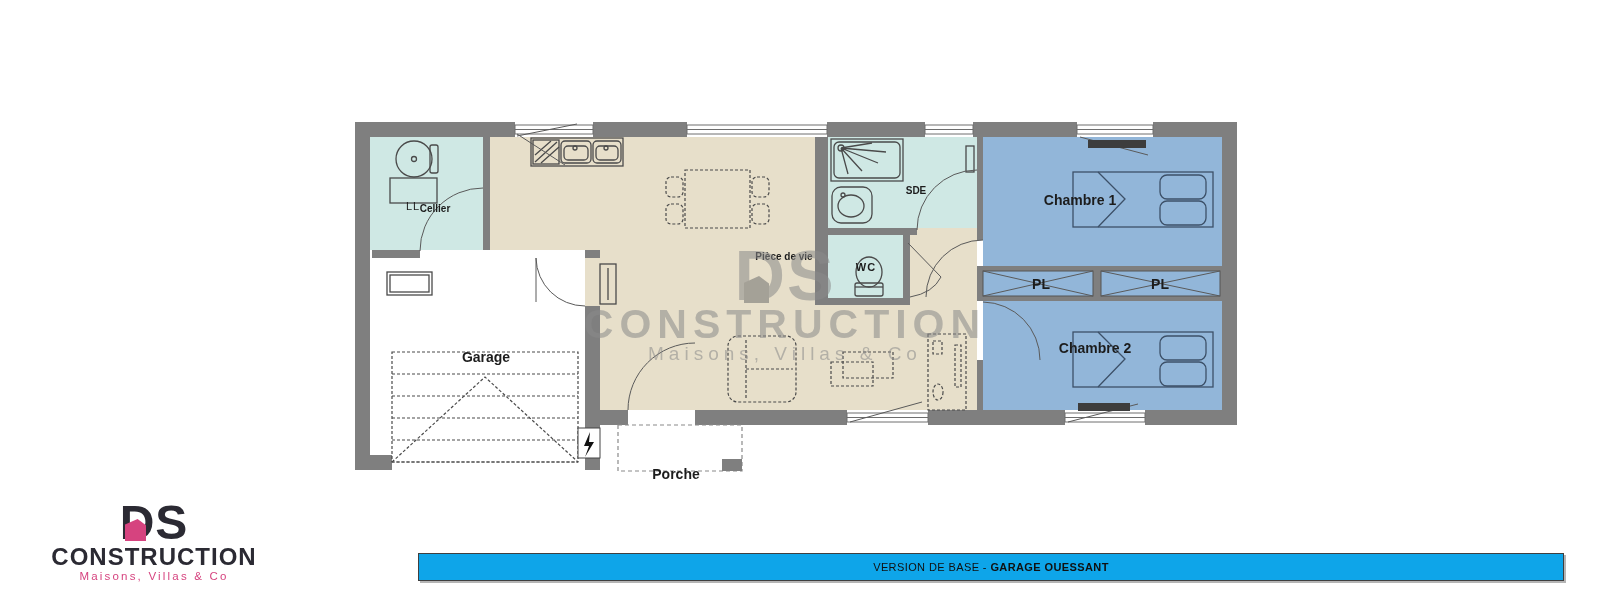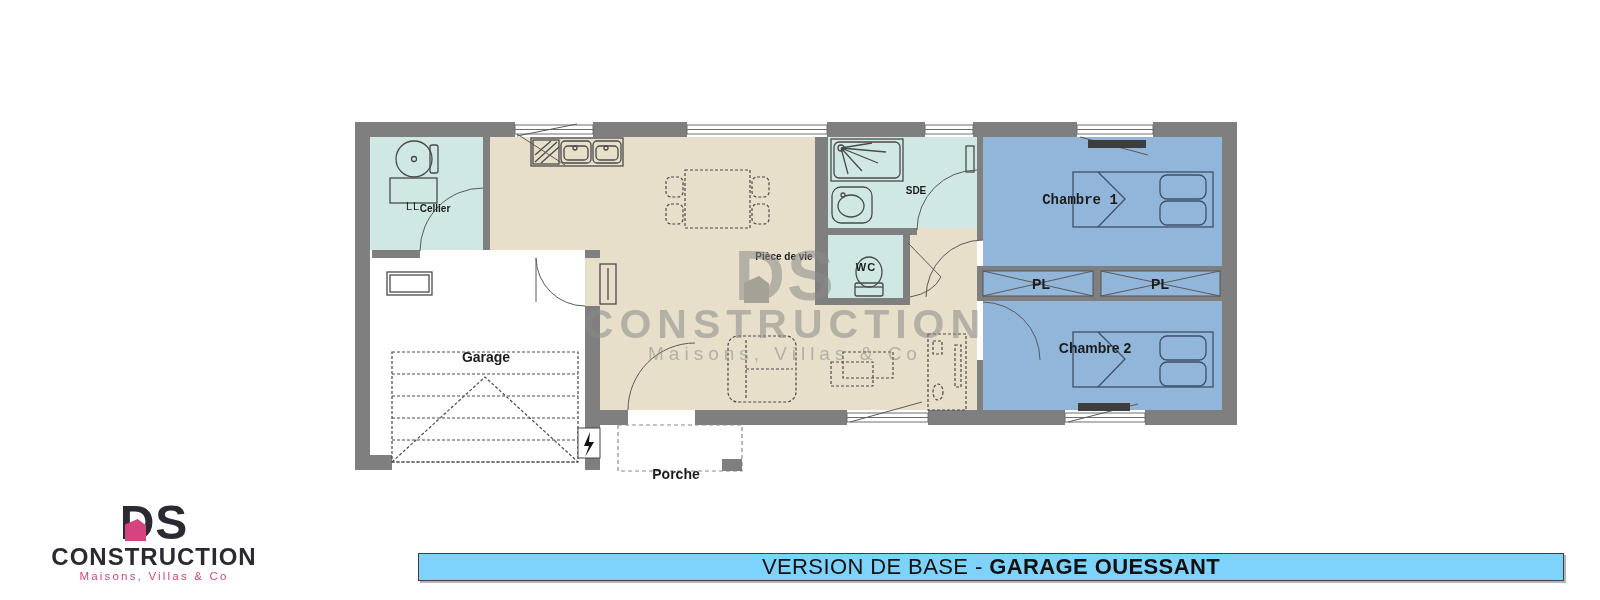--- a/index.html
+++ b/index.html
@@ -28,24 +28,24 @@
   #wm-tagline{font-size:19px;line-height:24px;letter-spacing:5px;}
   #wm-wedge{position:absolute;left:189px;top:30px;width:25px;height:27px;background:#6f6f6f;
             clip-path:polygon(0 25%,60% 0,100% 28%,100% 100%,0 100%);}
   #logo{position:absolute;left:38px;top:500px;width:232px;text-align:center;z-index:4;}
   #logo-brand{font-size:48px;font-weight:700;line-height:46px;color:var(--c-logo_dark);
               letter-spacing:1px;position:relative;}
   #logo-name{font-size:24px;font-weight:700;line-height:21px;letter-spacing:1px;color:var(--c-logo_dark);}
   #logo-tagline{font-size:11.5px;line-height:15px;letter-spacing:2.2px;color:var(--c-logo_pink);margin-top:2px;}
   #logo-wedge{position:absolute;left:87px;top:19px;width:21px;height:22px;background:var(--c-logo_pink);
               clip-path:polygon(0 25%,60% 0,100% 28%,100% 100%,0 100%);}
-  #footer-bar{position:absolute;left:418px;top:553px;width:1144px;height:26px;background:#7dd3fc;
+  #footer-bar{position:absolute;left:418px;top:553px;width:1144px;height:26px;background:#0ea5e9;
               border:1px solid #3f3f3f;box-shadow:2px 2px 0 rgba(120,120,120,.55);
               display:flex;align-items:center;justify-content:center;z-index:4;
-              font-size:22px;color:#101010;letter-spacing:.4px;white-space:pre;}
+              font-size:11px;color:#101010;letter-spacing:.4px;white-space:pre;}
   #footer-bar .bold{font-weight:700;}
 </style>
 </head>
 <body>
 
 <div id="canvas">
 
   <svg id="plan-svg" width="1600" height="600" viewBox="0 0 1600 600">
 
     <g>
@@ -209,21 +209,21 @@
       <path class="door" d="M983 240 A57 57 0 0 0 926 297"></path>
       <path class="door" d="M983 302 A58 58 0 0 1 1040 360"></path>
     </g>
   </svg>
 
   <div class="roomlabel lab13" style="left:435px;top:208px;">Cellier</div>
   <div class="roomlabel lab11" style="left:413px;top:190px;font-weight:400;">LL</div>
   <div class="roomlabel lab13" style="left:748px;top:256px;margin-left:36px;">Pièce de vie</div>
   <div class="roomlabel lab13" style="left:916px;top:190px;">SDE</div>
   <div class="roomlabel lab11" style="left:866px;top:251px;">WC</div>
-  <div class="roomlabel lab14" style="left:1080px;top:200px;font-family:Liberation Mono, monospace;">Chambre 1</div>
+  <div class="roomlabel lab14" style="left:1080px;top:200px;">Chambre 1</div>
   <div class="roomlabel lab14" style="left:1095px;top:348px;">Chambre 2</div>
   <div class="roomlabel lab14" style="left:1041px;top:284px;">PL</div>
   <div class="roomlabel lab14" style="left:1160px;top:284px;">PL</div>
   <div class="roomlabel lab14" style="left:486px;top:357px;">Garage</div>
   <div class="roomlabel lab14" style="left:676px;top:450px;margin-top:24px;">Porche</div>
 
   <div id="watermark">
     <div id="wm-brand">
       <span>DS</span>
       <span id="wm-wedge"></span>

